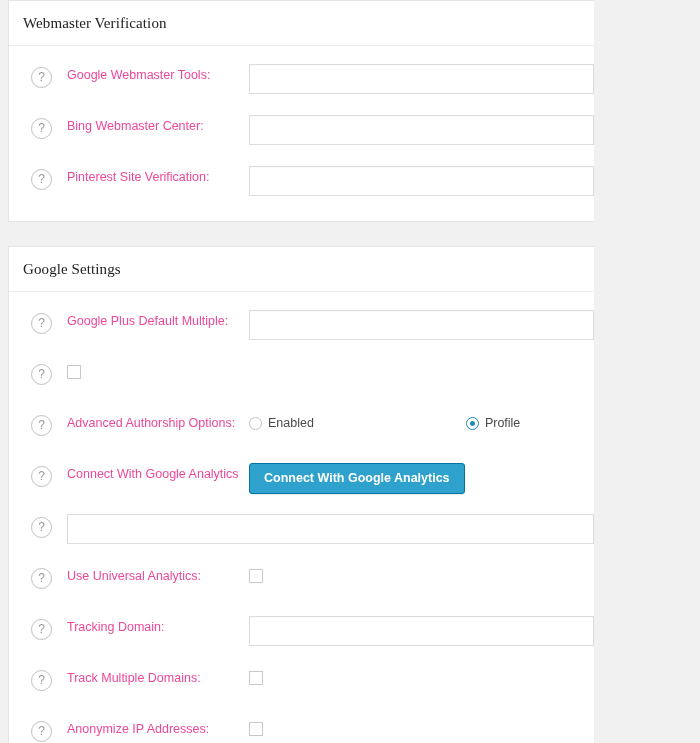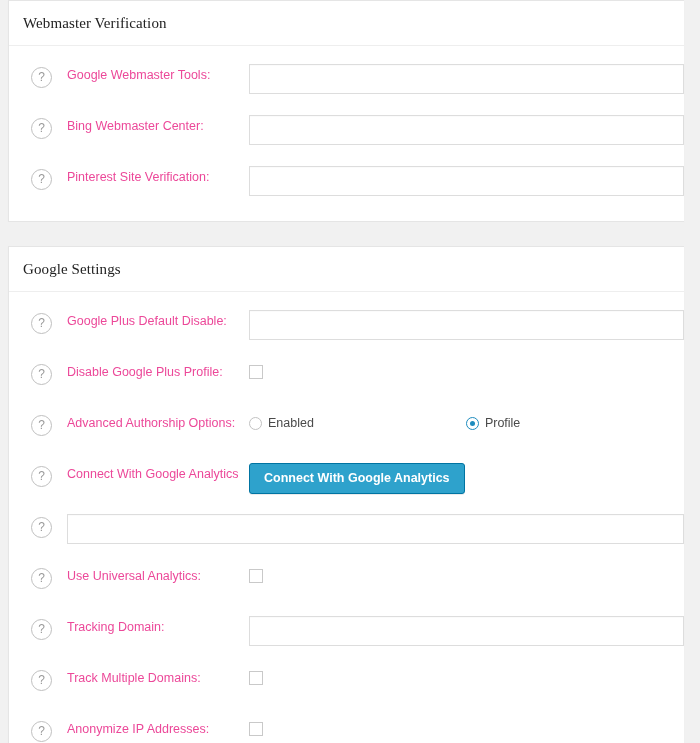--- a/index.html
+++ b/index.html
@@ -8,21 +8,21 @@
   }
   body {
     width: 700px;
     height: 743px;
     background: #f1f1f1;
     font-family: "Liberation Sans", sans-serif;
     overflow: hidden;
   }
 
   .page {
-    width: 684px;
+    width: 594px;
     height: 743px;
     position: relative;
     background: #f1f1f1;
   }
 
   
   .panel {
     background: #ffffff;
     border: 1px solid #e5e5e5;
     border-right: none;
@@ -223,31 +223,30 @@
   <div class="spacer"></div>
 
   <div class="panel">
     <div class="panel-header">Google Settings</div>
     <div class="panel-body">
 
       <div class="row first">
         <div class="help-cell">
           <span class="help-icon">?</span>
         </div>
-        <div class="label-cell">Google Plus Default Disable:</div>
-        <div class="field-cell">
-          <input class="text-field" type="text" value="" style="">
-        </div>
-      </div>
-
-      <div class="row">
-        <div class="help-cell">
-          <span class="help-icon">?</span>
-        </div>
-        <div class="label-cell">Disable Google Plus Profile:</div>
+        <div class="label-cell">Google Plus Default Multiple:</div>
+        <div class="field-cell">
+          <input class="text-field" type="text" value="" style="">
+        </div>
+      </div>
+
+      <div class="row">
+        <div class="help-cell">
+          <span class="help-icon">?</span>
+        </div>
         <div class="field-cell">
           <span class="cb"></span>
         </div>
       </div>
 
       <div class="row">
         <div class="help-cell">
           <span class="help-icon">?</span>
         </div>
         <div class="label-cell">Advanced Authorship Options:</div>

